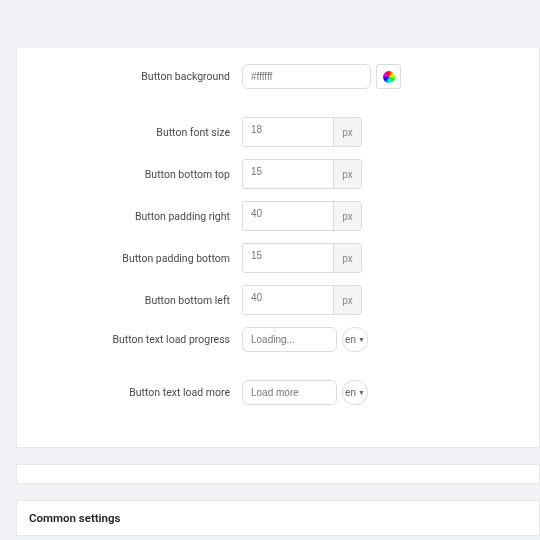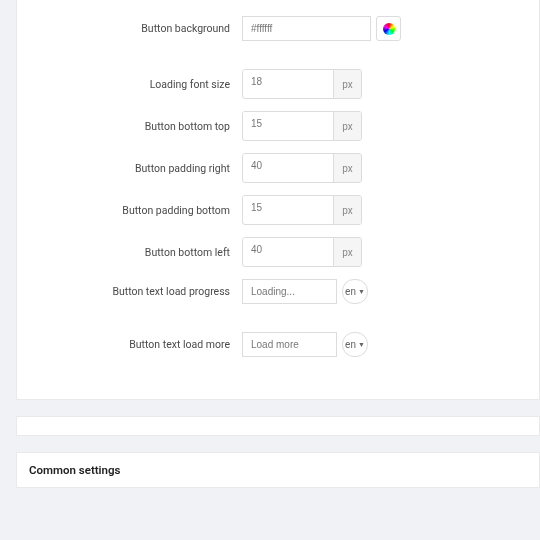--- a/index.html
+++ b/index.html
@@ -15,20 +15,21 @@
   .page {
     padding: 0 0 0 16px;
   }
   .panel {
     background: #fff;
     border: 1px solid #e9e9e9;
     border-top: none;
     padding: 16px 20px 30px 20px;
     margin-bottom: 16px;
     position: relative;
+    margin-top: 48px;
   }
   .form-row {
     display: flex;
     align-items: center;
     margin-bottom: 12px;
   }
   .form-row.big-gap { margin-bottom: 28px; }
   .label {
     width: 205px;
     text-align: right;
@@ -36,21 +37,21 @@
     color: #4a4a4a;
     font-size: 10.5px;
   }
   .control-group {
     display: flex;
     align-items: stretch;
     gap: 5px;
   }
   .text-input {
     border: 1px solid #dcdcdc;
-    border-radius: 0;
+    border-radius: 6px;
     height: 25px;
     padding: 0 8px;
     font-size: 10px;
     color: #777;
     outline: none;
     background: #fff;
   }
   .color-input {
     width: 129px;
   }
@@ -147,21 +148,21 @@
       <div class="control-group">
         <input class="text-input color-input" value="#ffffff" style="">
         <div class="swatch">
           <div class="swatch-inner"></div>
         </div>
       </div>
     </div>
 
 
     <div class="form-row">
-      <div class="label">Loading font size</div>
+      <div class="label">Button font size</div>
       <div class="num-wrap">
         <input class="text-input" value="18" style="">
         <div class="unit">px</div>
       </div>
     </div>
 
     <div class="form-row">
       <div class="label">Button bottom top</div>
       <div class="num-wrap">
         <input class="text-input" value="15" style="">

